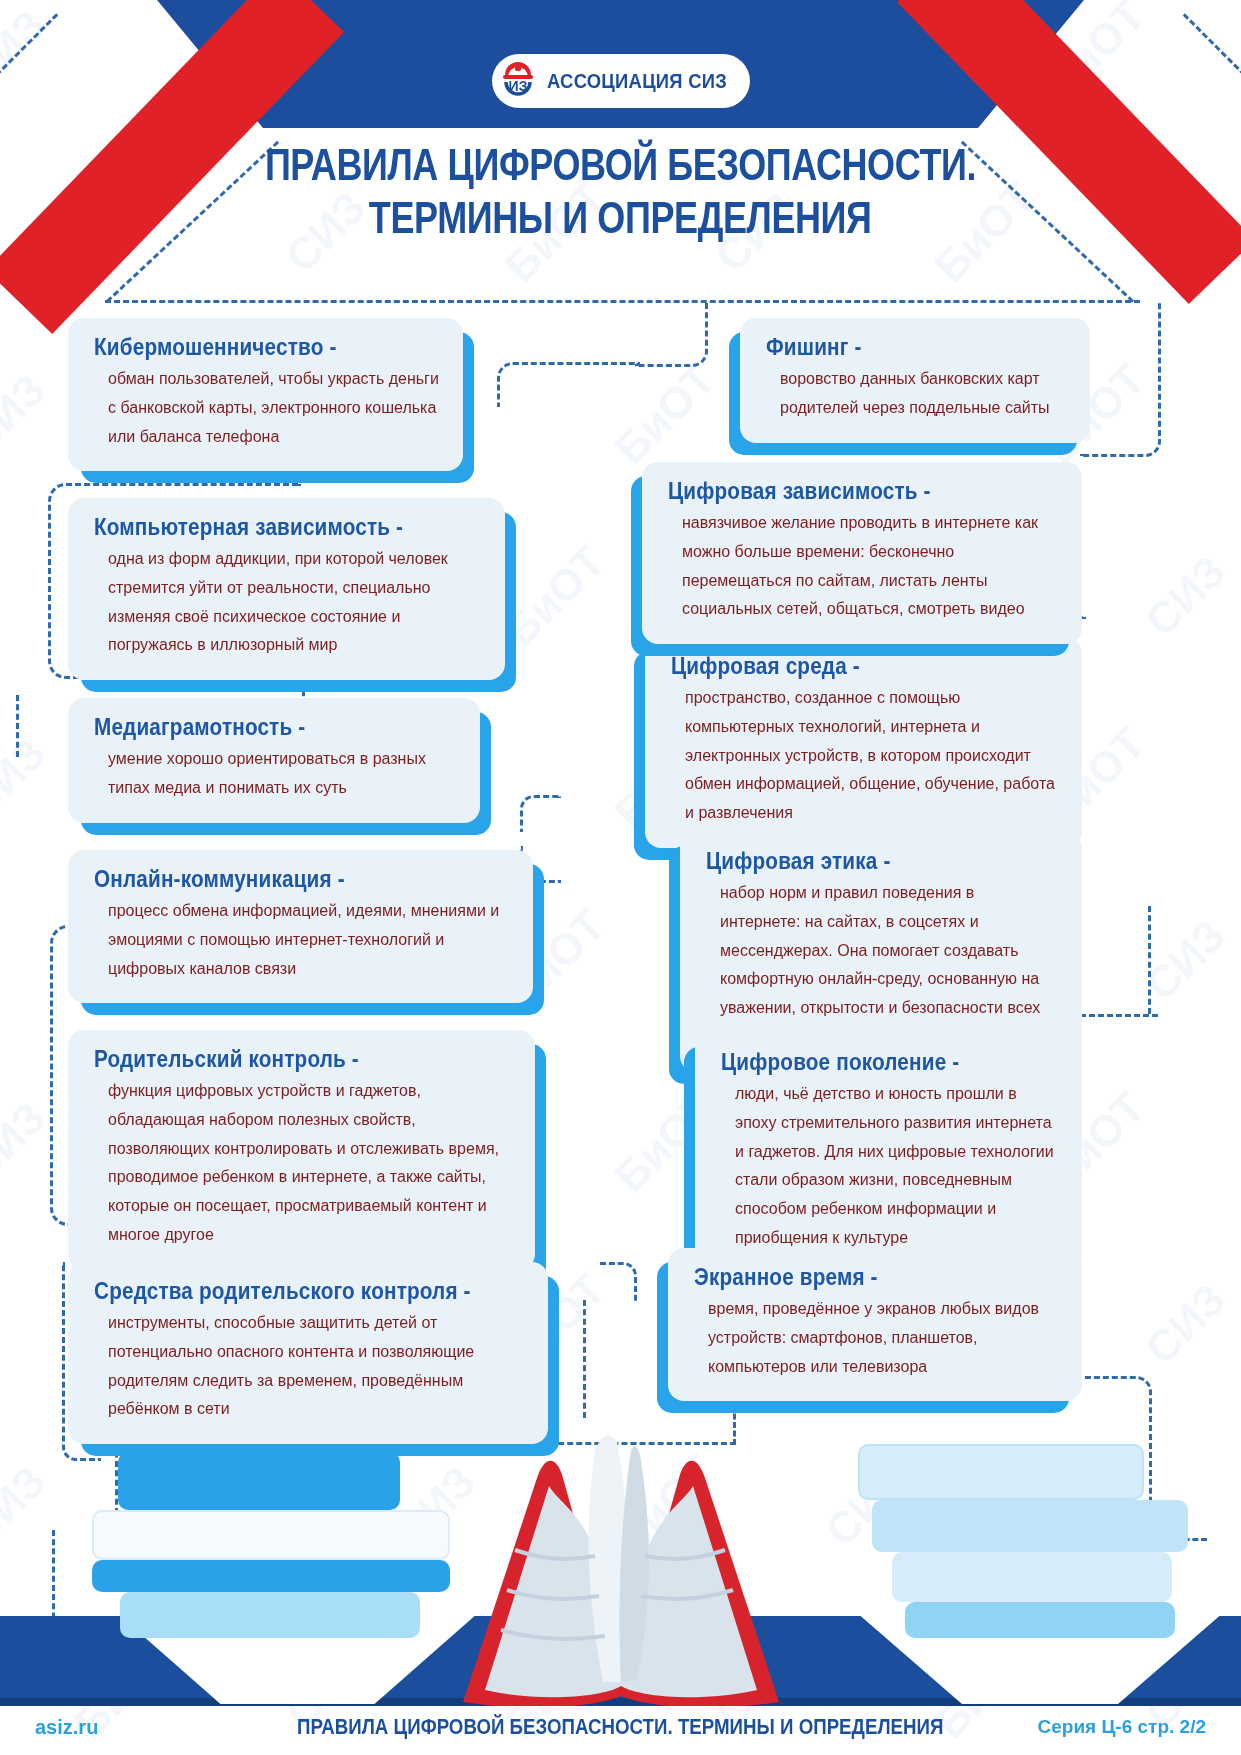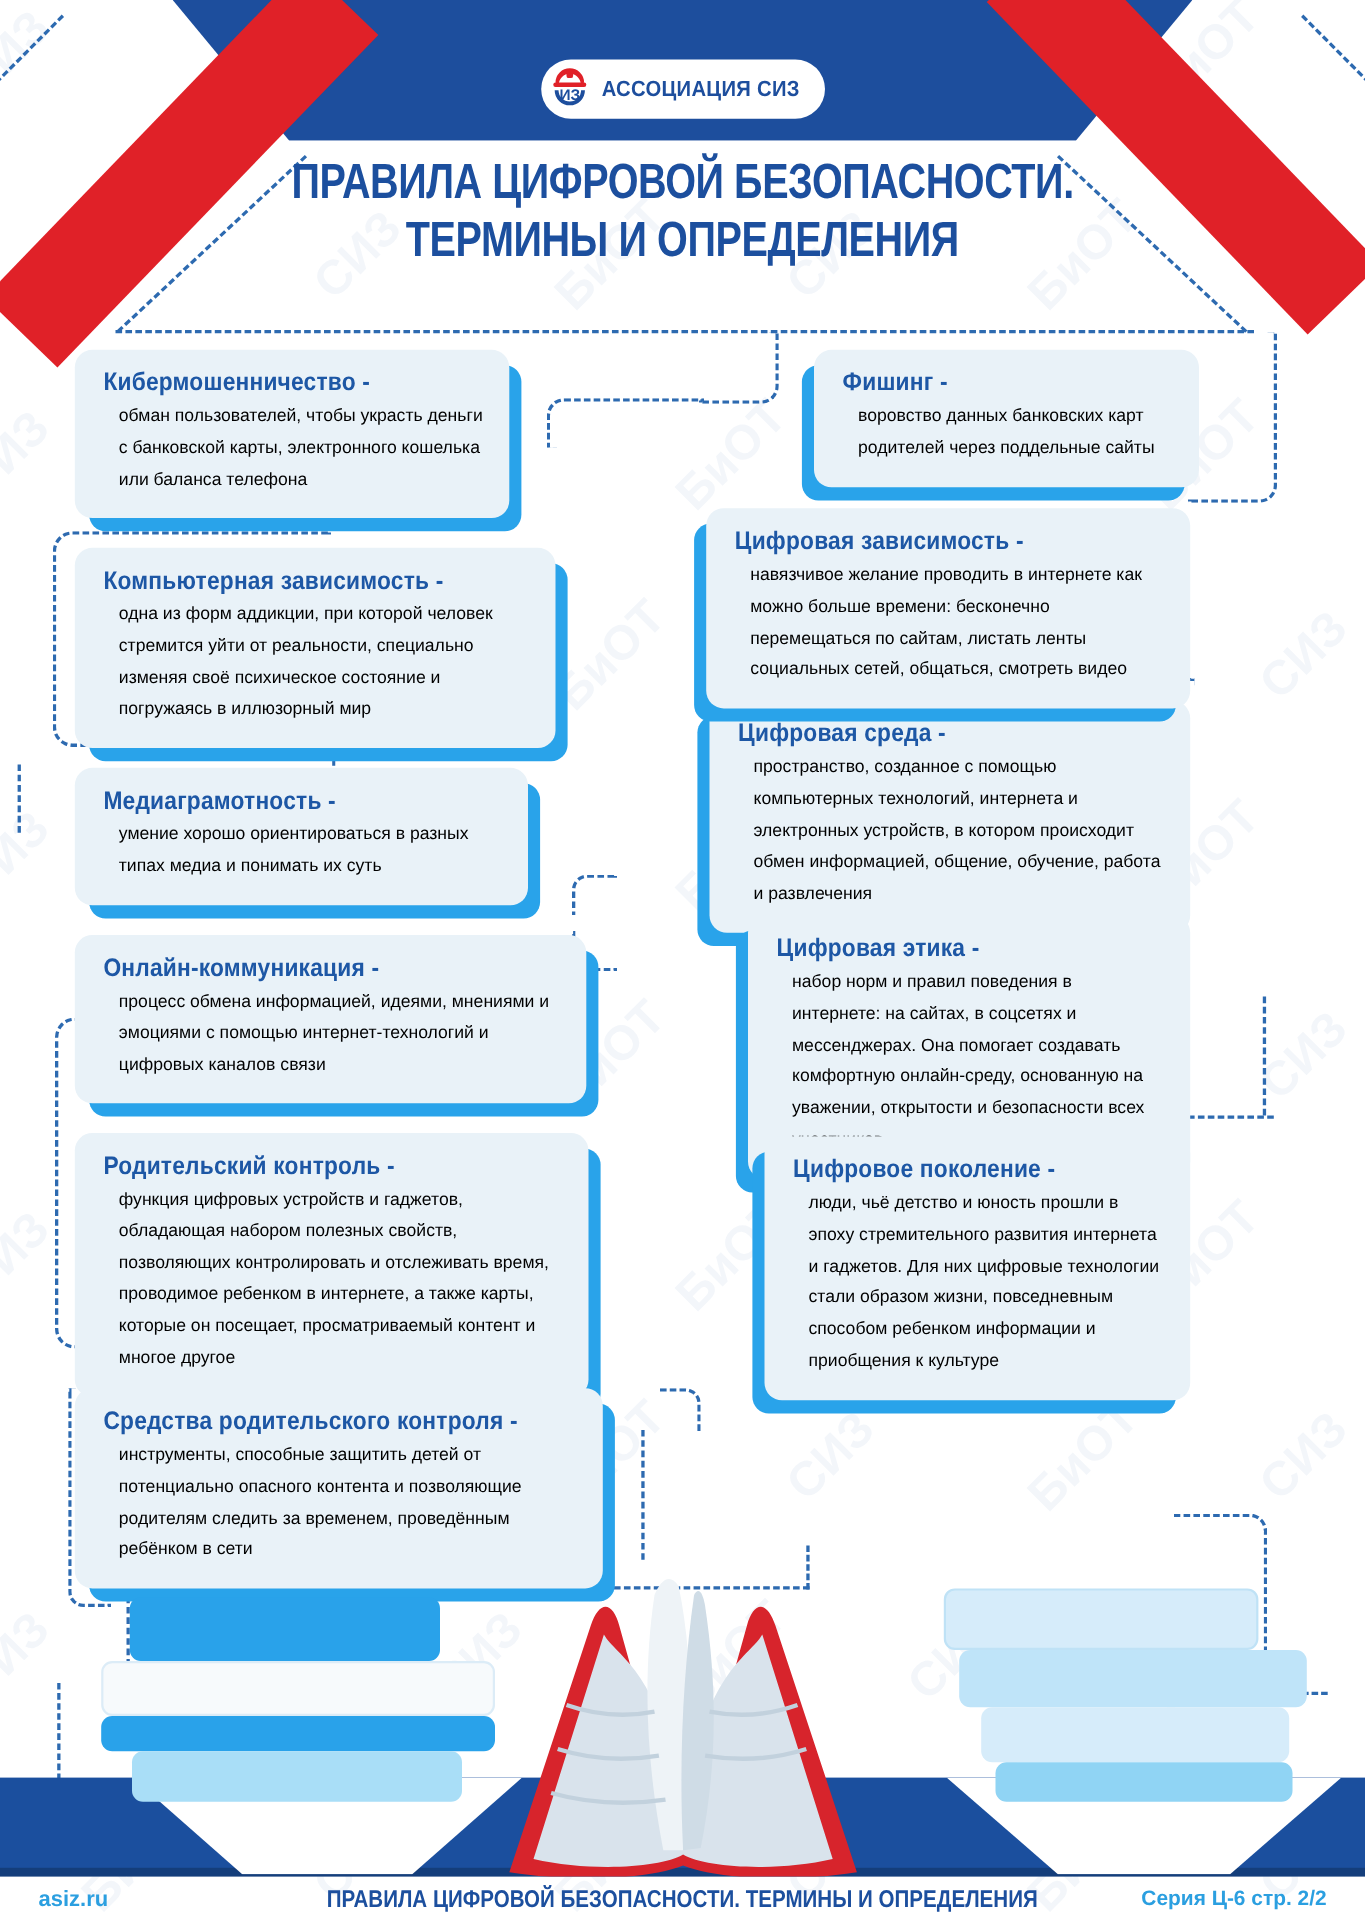--- a/index.html
+++ b/index.html
@@ -60,21 +60,21 @@
   #c19{left:600px;top:1262px;width:34px;height:36px;border-right-width:3px;border-top-width:3px;border-top-right-radius:14px;}
   #c20{left:52px;top:1530px;width:0;height:125px;border-left-width:3px;}
 
   
   .card{position:absolute;background:#e9f2f8;border-radius:16px;padding:16px 24px 20px 26px;
         z-index:2;box-sizing:border-box;}
   .card.lcol{box-shadow:12px 13px 0 -1px #29a3ea;}
   .card.rcol{box-shadow:-12px 13px 0 -1px #29a3ea;margin-left:40px;}
   .ct{display:inline-block;font-weight:bold;font-size:23px;color:#1d57a5;
       transform:scaleX(.9);transform-origin:left bottom;letter-spacing:.2px;white-space:nowrap;}
-  .card-body{font-size:16px;line-height:1.8;color:#000000;padding-left:14px;margin-top:4px;}
+  .card-body{font-size:16px;line-height:1.8;color:#7f1d1d;padding-left:14px;margin-top:4px;}
   .l1{left:68px; top:318px; width:395px;}
   .l2{left:68px; top:498px; width:437px;}
   .l3{left:68px; top:698px; width:412px;}
   .l4{left:68px; top:850px; width:465px;}
   .l5{left:68px; top:1030px;width:467px;}
   .l6{left:68px; top:1262px;width:480px;}
   .r1{left:700px;top:318px; width:350px;}
   .r2{left:602px;top:462px; width:440px;}
   .r3{left:605px;top:637px; width:437px;}
   .r4{left:640px;top:832px; width:402px;}
@@ -234,21 +234,21 @@
   <div class="card lcol l3">
     <div><span class="ct">Медиаграмотность -</span></div>
     <div class="card-body">умение хорошо ориентироваться в разных типах медиа и понимать их суть</div>
   </div>
   <div class="card lcol l4">
     <div><span class="ct">Онлайн-коммуникация -</span></div>
     <div class="card-body">процесс обмена информацией, идеями, мнениями и эмоциями с помощью интернет-технологий и цифровых каналов связи</div>
   </div>
   <div class="card lcol l5">
     <div><span class="ct">Родительский контроль -</span></div>
-    <div class="card-body">функция цифровых устройств и гаджетов, обладающая набором полезных свойств, позволяющих контролировать и отслеживать время, проводимое ребенком в интернете, а также карты, которые он посещает, просматриваемый контент и многое другое</div>
+    <div class="card-body">функция цифровых устройств и гаджетов, обладающая набором полезных свойств, позволяющих контролировать и отслеживать время, проводимое ребенком в интернете, а также сайты, которые он посещает, просматриваемый контент и многое другое</div>
   </div>
   <div class="card lcol l6">
     <div><span class="ct">Средства родительского контроля -</span></div>
     <div class="card-body">инструменты, способные защитить детей от потенциально опасного контента и позволяющие родителям следить за временем, проведённым ребёнком в сети</div>
   </div>
 
   <div class="card rcol r1">
     <div><span class="ct">Фишинг -</span></div>
     <div class="card-body">воровство данных банковских карт родителей через поддельные сайты</div>
   </div>
@@ -260,20 +260,24 @@
     <div><span class="ct">Цифровая зависимость -</span></div>
     <div class="card-body">навязчивое желание проводить в интернете как можно больше времени: бесконечно перемещаться по сайтам, листать ленты социальных сетей, общаться, смотреть видео</div>
   </div>
   <div class="card rcol r4">
     <div><span class="ct">Цифровая этика -</span></div>
     <div class="card-body">набор норм и правил поведения в интернете: на сайтах, в соцсетях и мессенджерах. Она помогает создавать комфортную онлайн-среду, основанную на уважении, открытости и безопасности всех участников</div>
   </div>
   <div class="card rcol r5">
     <div><span class="ct">Цифровое поколение -</span></div>
     <div class="card-body">люди, чьё детство и юность прошли в эпоху стремительного развития интернета и гаджетов. Для них цифровые технологии стали образом жизни, повседневным способом ребенком информации и приобщения к культуре</div>
+  </div>
+  <div class="card rcol r6">
+    <div><span class="ct">Экранное время -</span></div>
+    <div class="card-body">время, проведённое у экранов любых видов устройств: смартфонов, планшетов, компьютеров или телевизора</div>
   </div>
 
   <div class="bottom-band"></div>
   <div class="bottom-strip"></div>
   <div class="pedestal ped-left"></div>
   <div class="pedestal ped-right"></div>
 
   <div>
     <div class="book lb1"></div>
     <div class="book lb2"></div>

